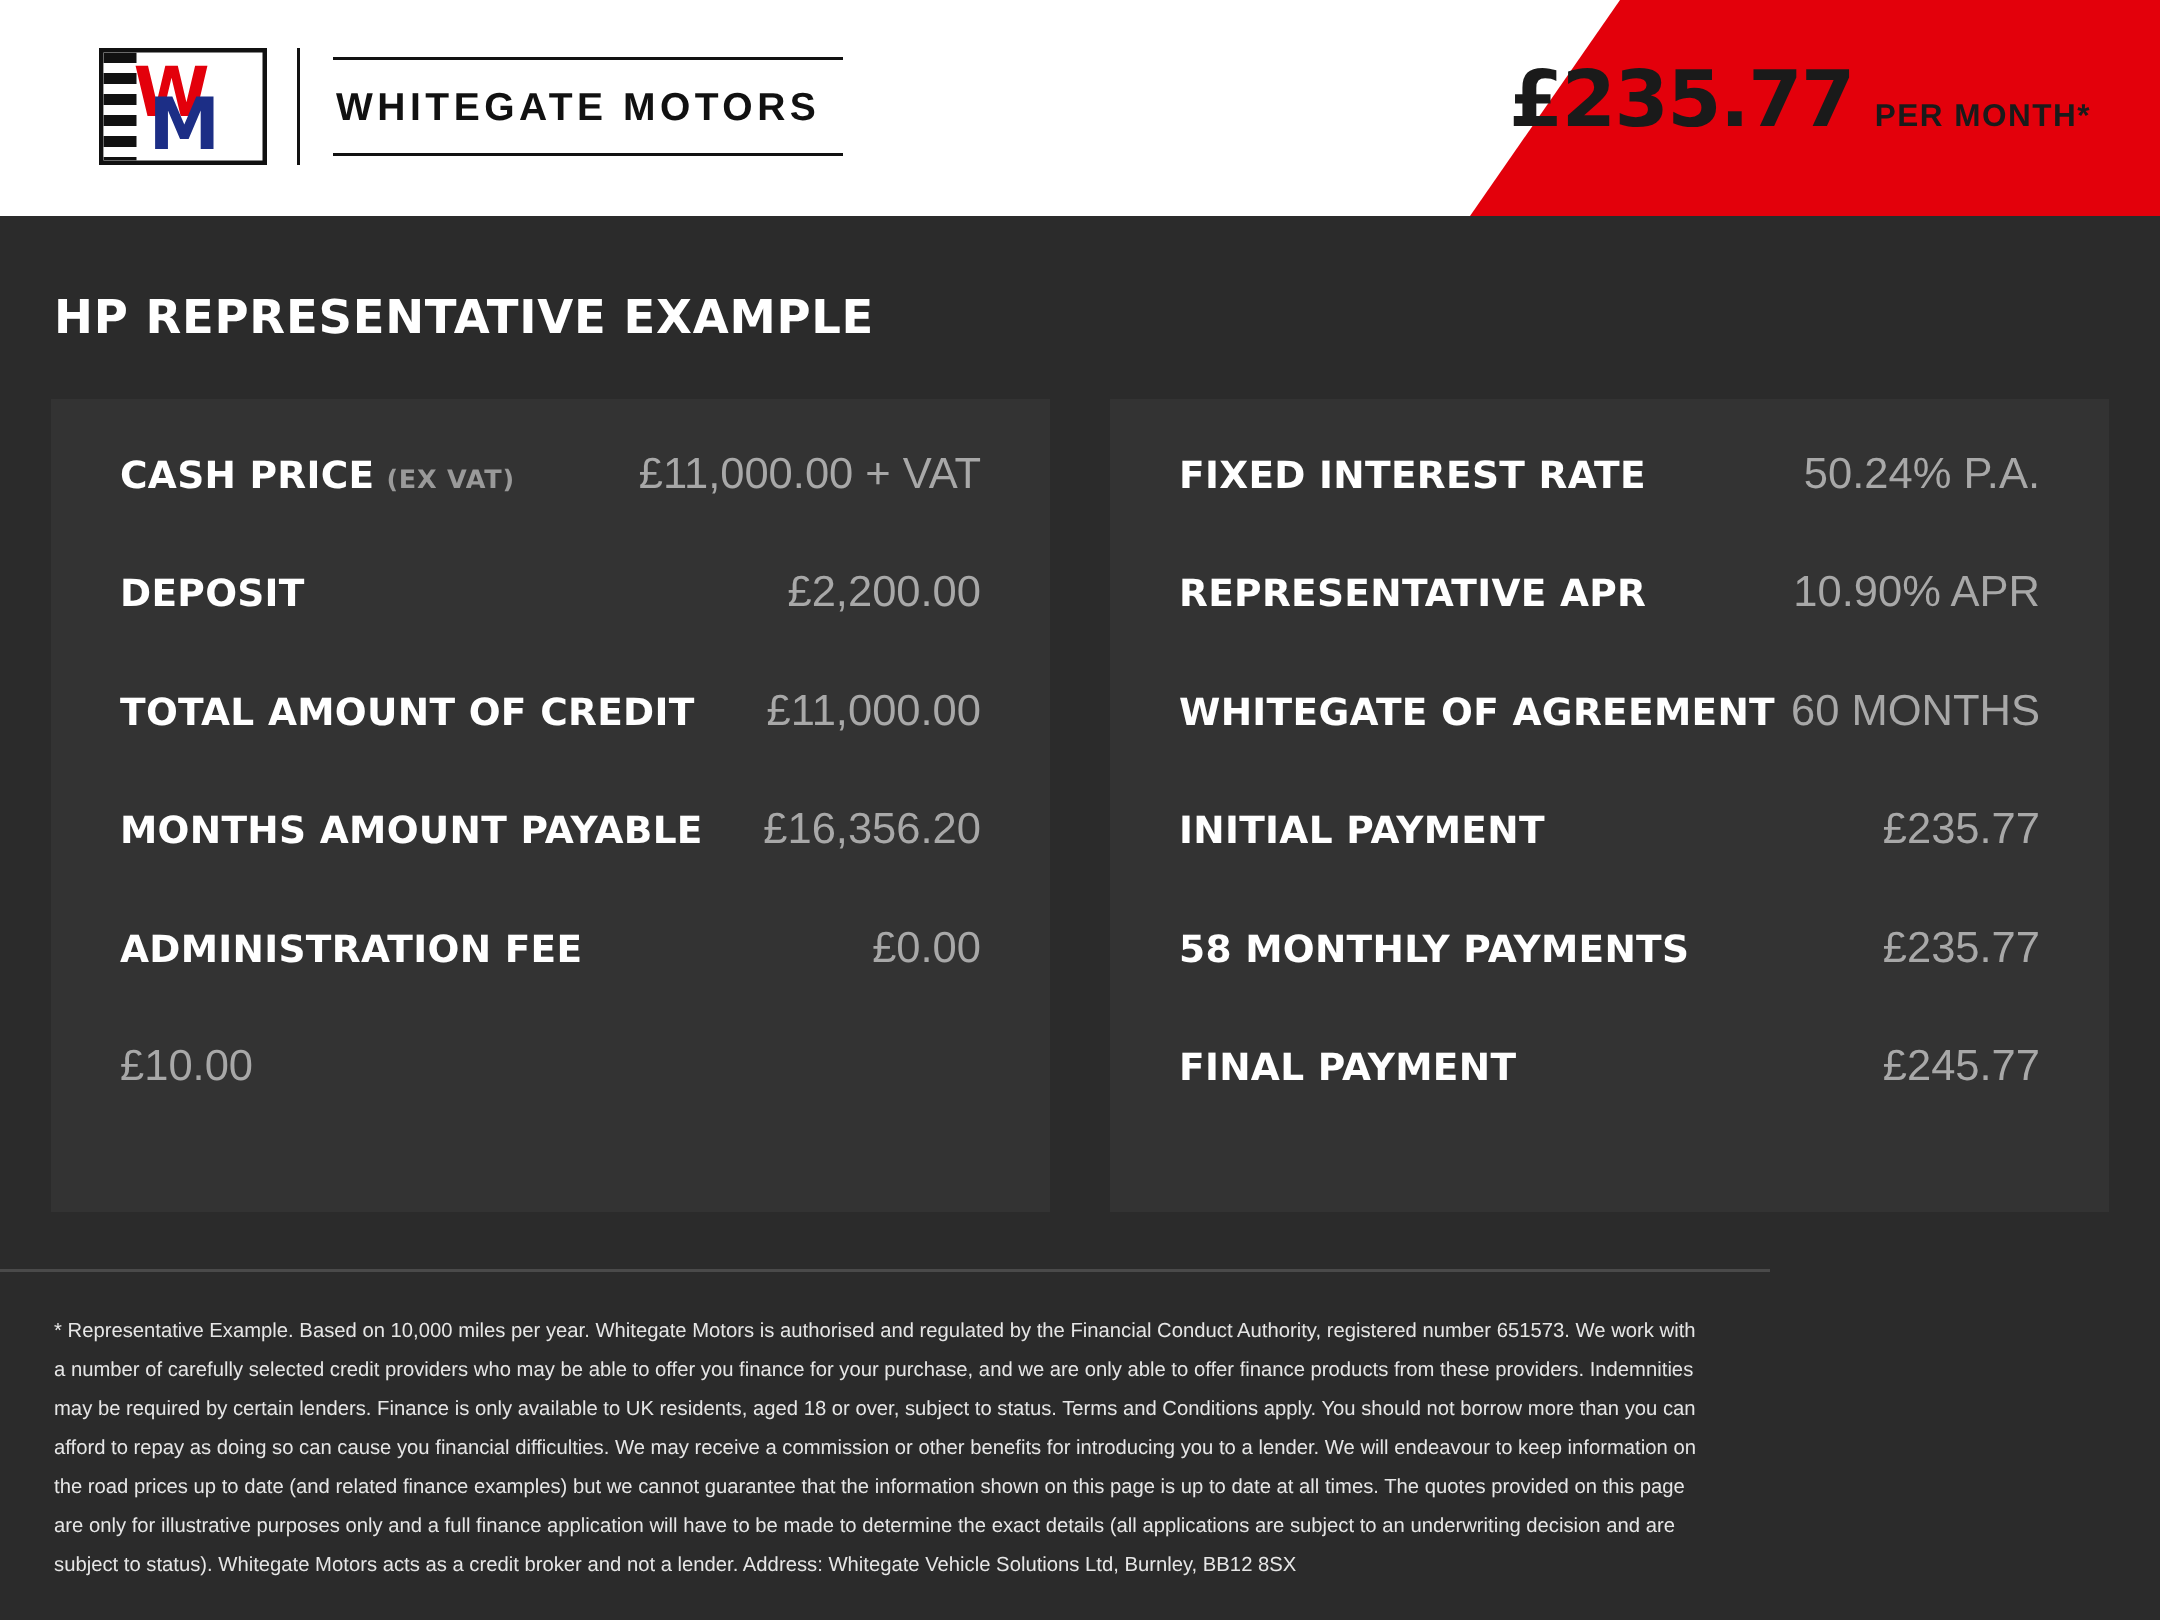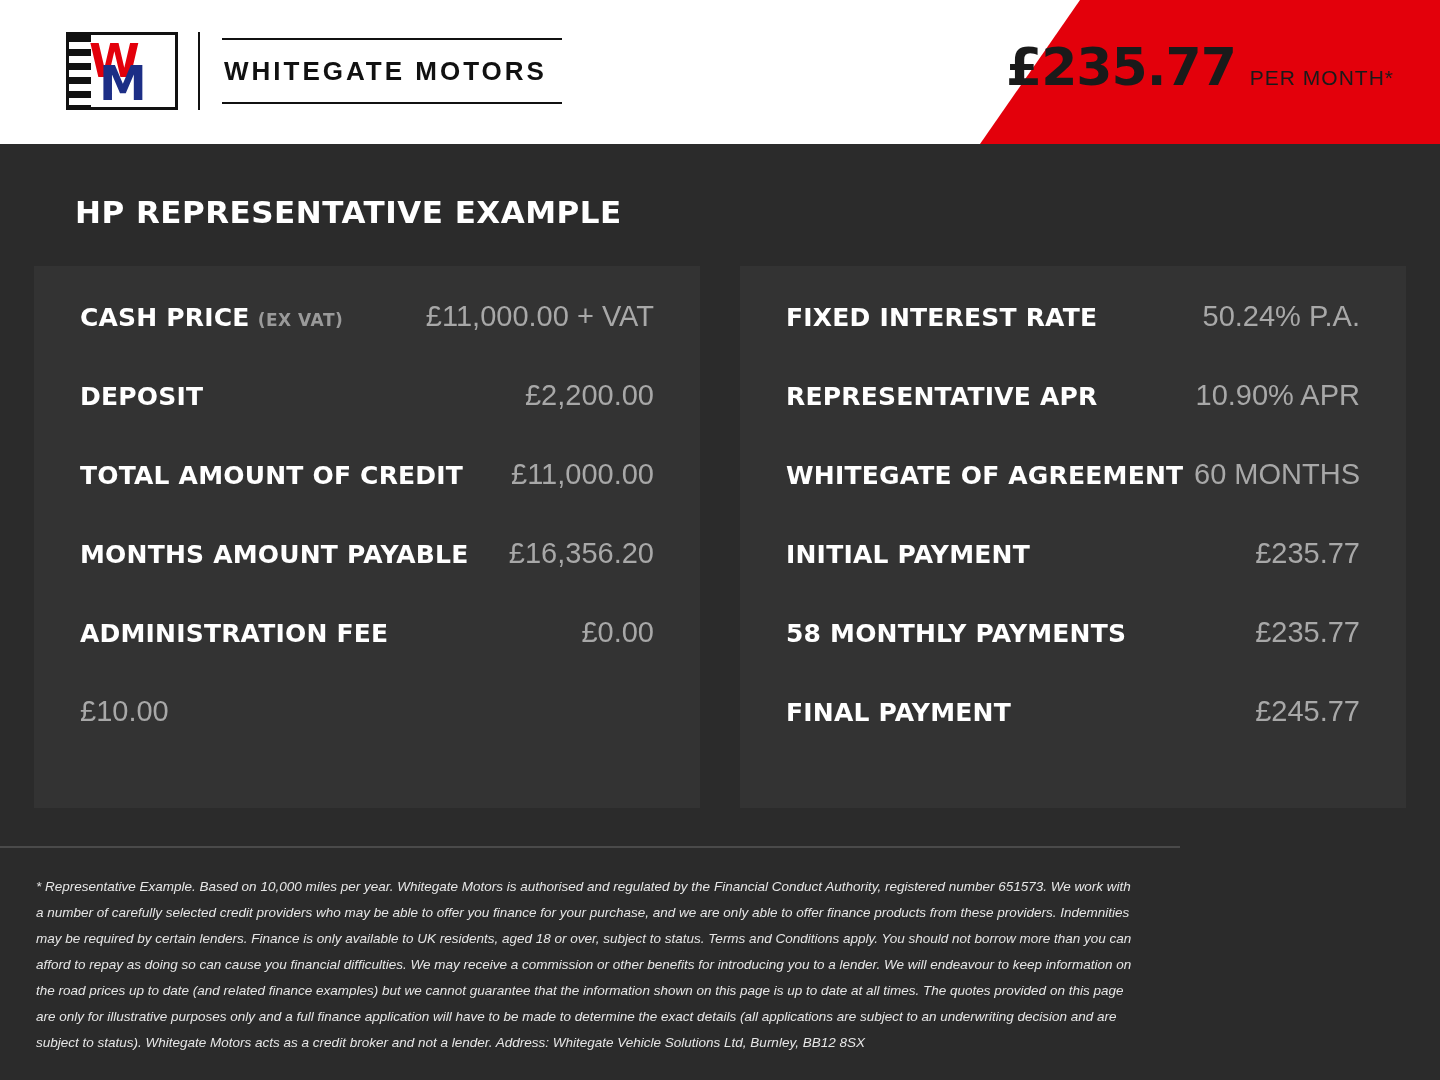--- a/index.html
+++ b/index.html
@@ -123,38 +123,37 @@
   .price-amount {
     font-family: "DejaVu Sans", sans-serif;
     font-size: 52px;
     font-weight: bold;
     letter-spacing: -1px;
     line-height: 54px;
   }
   .price-per {
     font-family: "Liberation Sans", sans-serif;
     font-size: 21px;
-    font-weight: normal;
+    font-weight: bold;
     letter-spacing: 1px;
     margin-left: 14px;
   }
 
   
   .body-area {
     position: relative;
     padding: 0 34px;
   }
   .section-title {
     font-family: "DejaVu Sans", sans-serif;
     font-size: 31px;
     font-weight: bold;
     color: #ffffff;
     letter-spacing: 0.5px;
     padding: 50px 0 0 2px;
-    margin-left: 39px;
   }
   .panels {
     display: flex;
     gap: 40px;
     margin-top: 36px;
   }
   .panel {
     flex: 1;
     background: #333333;
     padding: 34px 46px 34px 46px;
@@ -190,21 +189,20 @@
 
   
   .footer {
     position: absolute;
     left: 0;
     bottom: 0;
     width: 1180px;
     background: #2b2b2b;
     border-top: 2px solid #4a4a4a;
     padding: 26px 48px 24px 36px;
-    font-style: italic;
   }
   .footer-text {
     font-family: "Liberation Sans", sans-serif;
     font-size: 13.5px;
     line-height: 26px;
     color: #e6e6e6;
     max-width: 1275px;
   }
 </style>
 </head>

